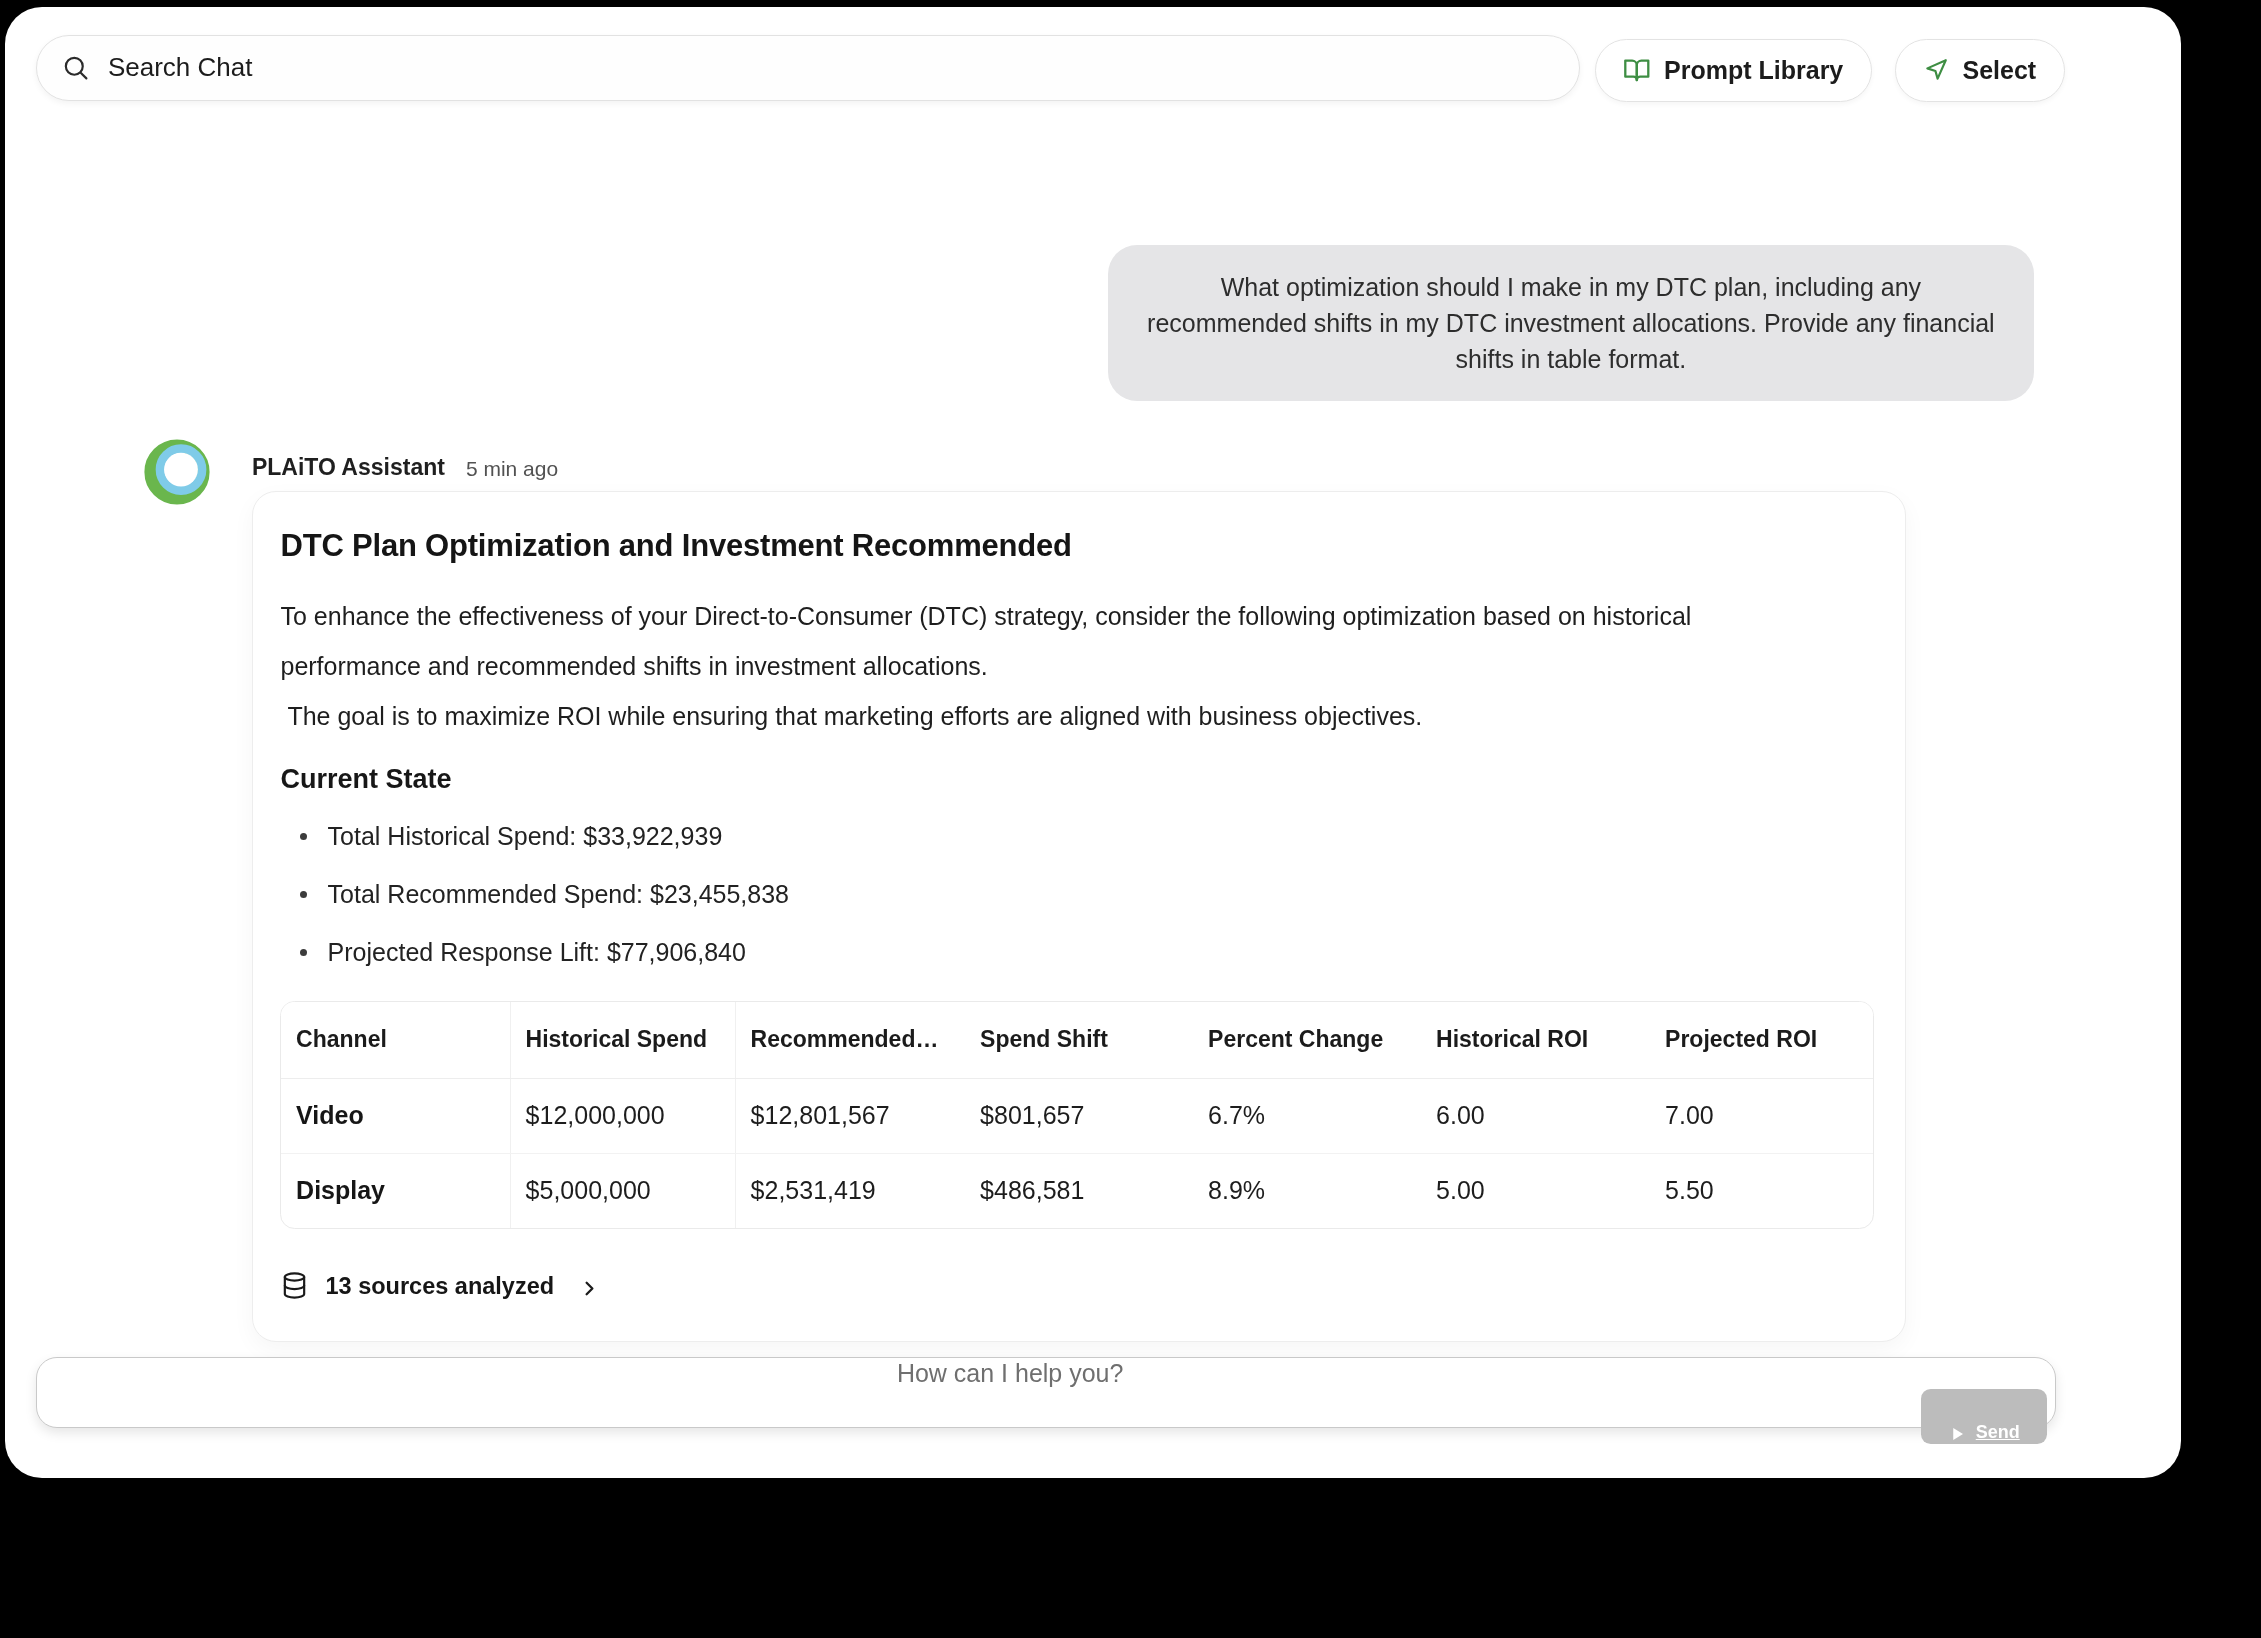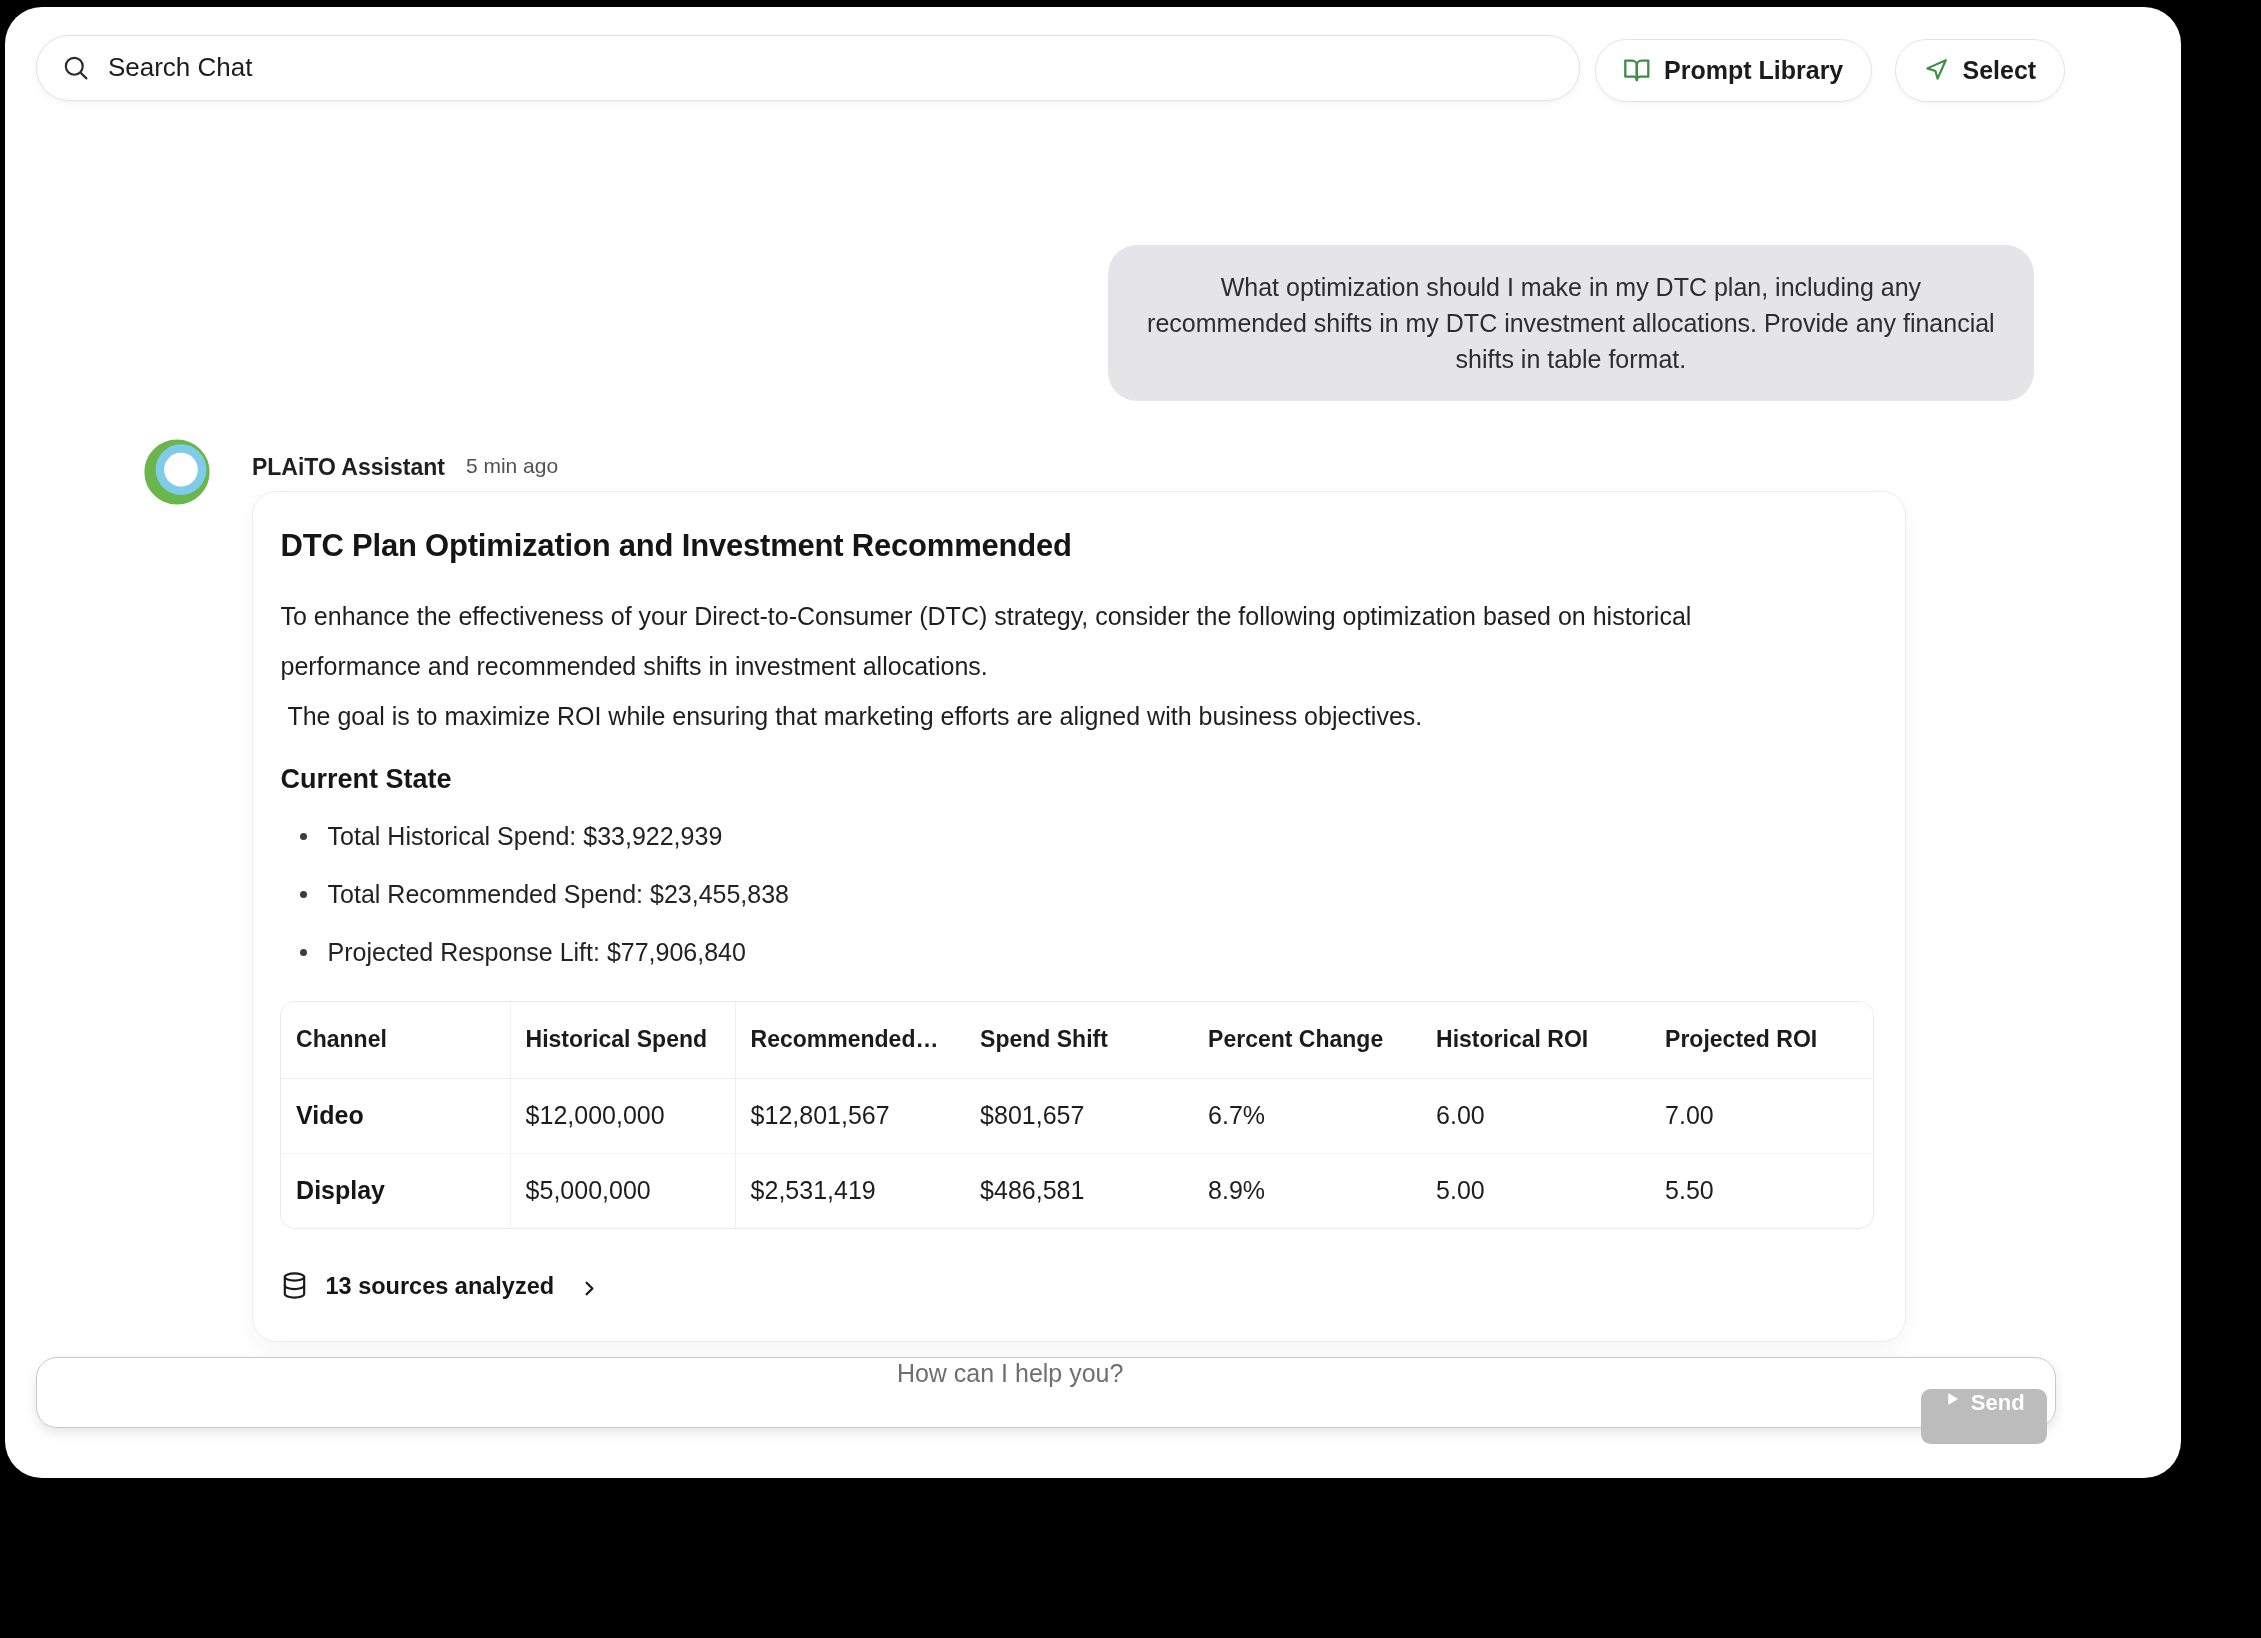--- a/index.html
+++ b/index.html
@@ -62,21 +62,21 @@
     background: var(--bubble-bg, #e5e5e7);
     border-radius: 29px;
     padding: 24px 32px;
     font-size: 25px; line-height: 36px; color: #2d2d2d; text-align: center;
   }
 
   
   .avatar { position: absolute; left: 139px; top: 432px; width: 66px; height: 66px; }
   .assistant-meta {
     position: absolute; left: 247px; top: 447px;
-    display: flex; align-items: flex-start; gap: 21px;
+    display: flex; align-items: flex-end; gap: 21px;
   }
   .assistant-name { font-size: 23px; font-weight: 700; color: #1f1f1f; }
   .assistant-time { font-size: 21px; font-weight: 400; color: #525252; }
 
   
   .answer-card {
     position: absolute; left: 247px; top: 484px;
     width: 1654px; height: 851px;
     background: #fff;
     border: 1.6px solid #ededed;
@@ -172,24 +172,25 @@
     font-family: "Liberation Sans", sans-serif;
     font-size: 25px; color: #333;
   }
   .composer input::placeholder { color: #6f6f6f; opacity: 1; }
   .send-button {
     flex: 0 0 auto;
     width: 126px; height: 55px;
     margin-left: auto;
     background: var(--send-button-bg, #bcbcbc);
     border: none; border-radius: 9.7px;
-    display: flex; align-items: flex-start; justify-content: center; gap: 9.7px;
+    display: flex; align-items: flex-end; justify-content: center; gap: 9.7px;
     font-family: "Liberation Sans", sans-serif;
-    font-size: 22px; font-weight: 600; color: #ffffff;
+    font-size: 18px; font-weight: 600; color: #ffffff;
     cursor: pointer;
+    text-decoration: underline;
   }
 </style>
 </head>
 <body>
 
 <div class="app-window">
 
   <div class="search-box">
     <svg width="29" height="29" viewBox="0 0 24 24" fill="none" stroke="#2b2b2b" stroke-width="1.8" stroke-linecap="round">
       <circle cx="11" cy="11" r="7"></circle>

